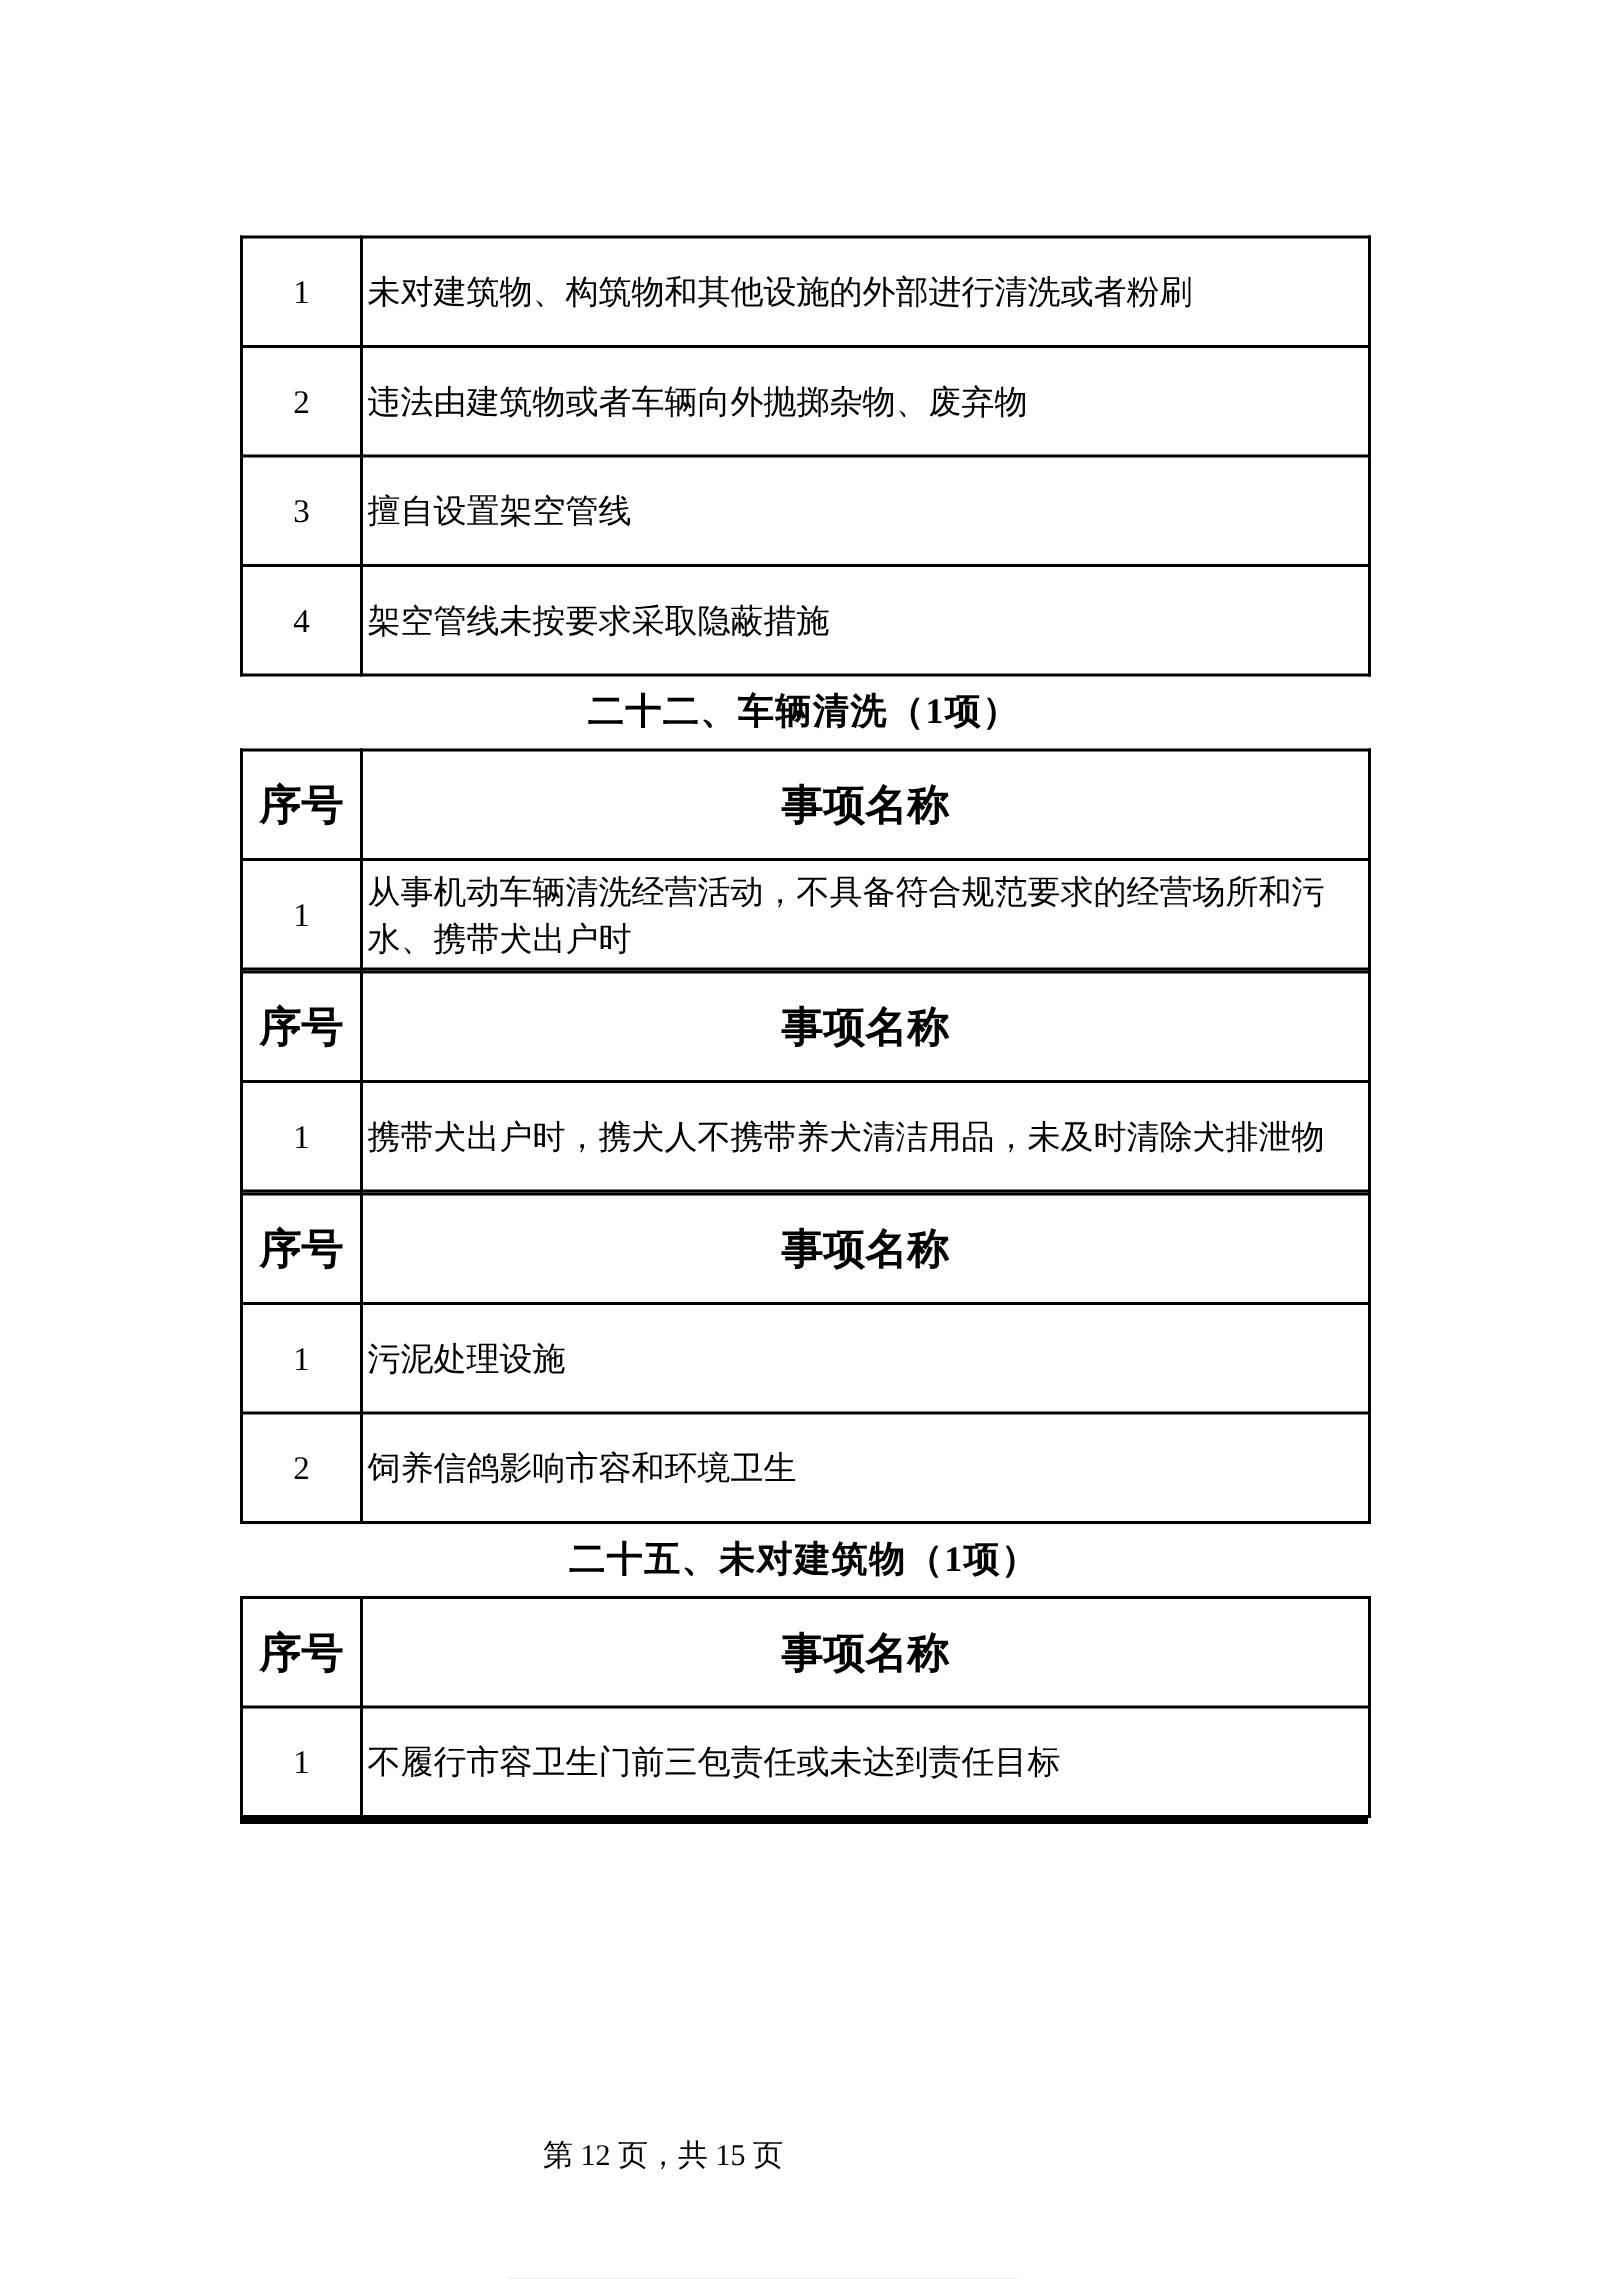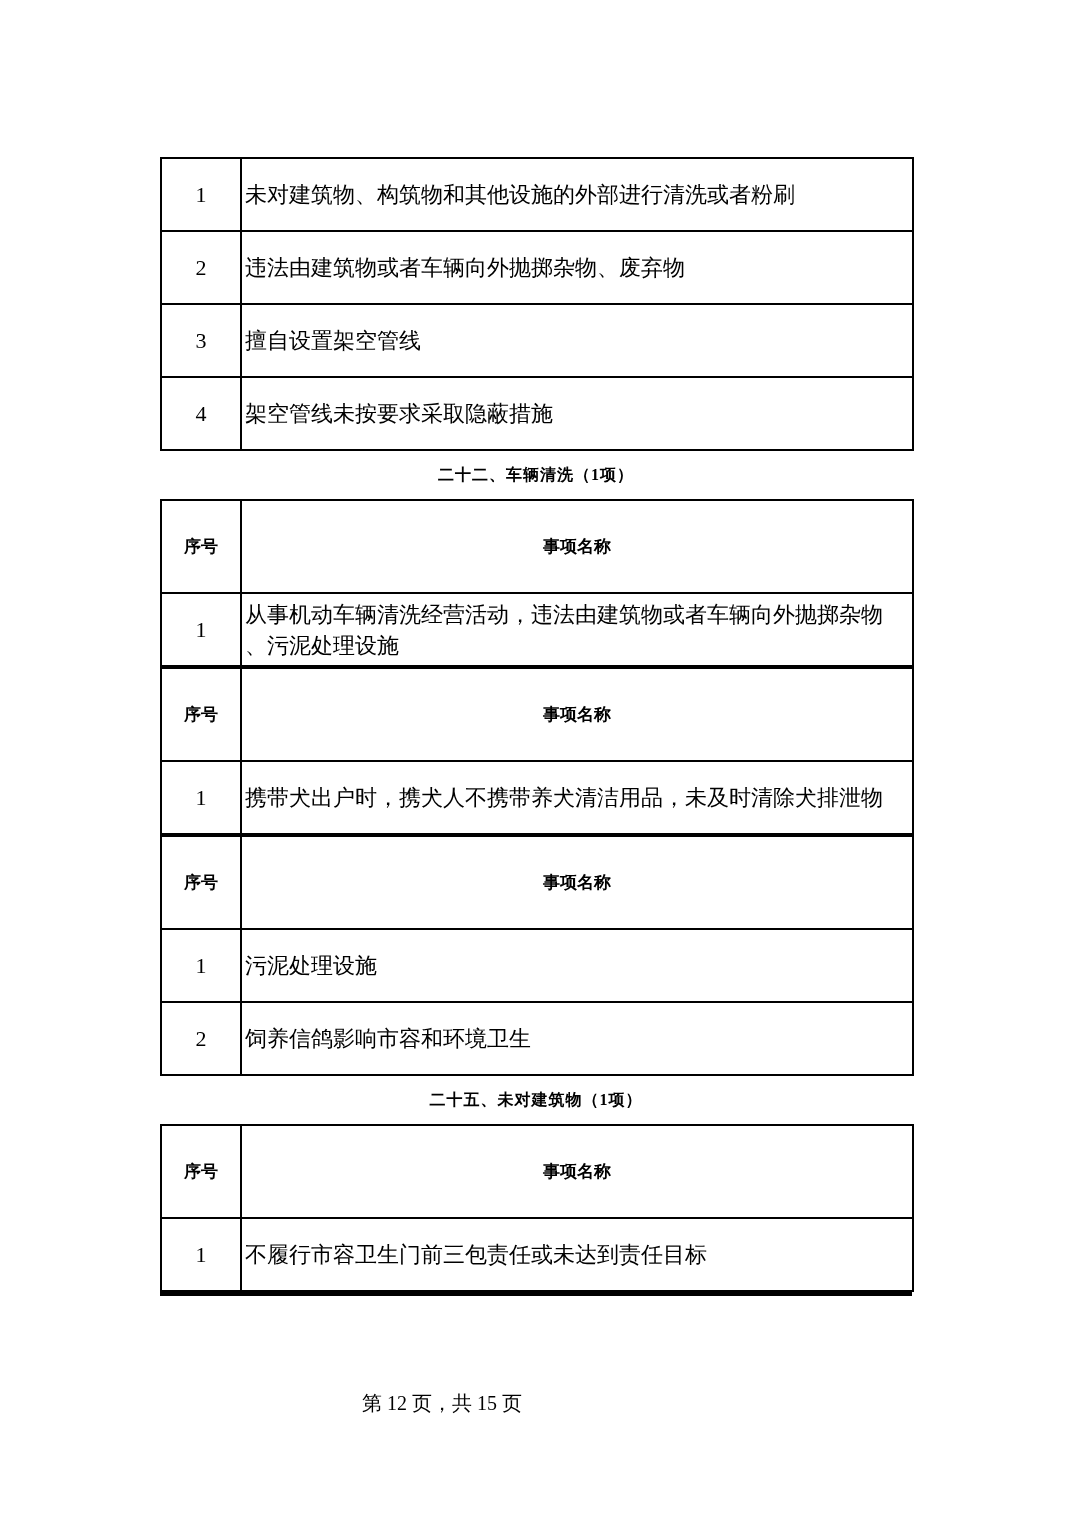--- a/index.html
+++ b/index.html
@@ -31,55 +31,55 @@
   table.items-table th {
     border: 2px solid #000000;
     height: 71px;
     vertical-align: middle;
     overflow: hidden;
   }
   col.no-col   { width: 80px; }
   col.text-col { width: 672px; }
   th.serial-head,
   th.name-head {
-    font-size: 17px;
+    font-size: 28px;
     font-weight: bold;
     text-align: center;
-    padding: 10px;
+    padding: 0;
   }
   td.no-cell {
     font-size: 22px;
     text-align: center;
     padding: 0;
   }
   td.text-cell {
     font-size: 22px;
     text-align: left;
     padding: 0 8px 0 3px;
     line-height: 31px;
     line-break: anywhere;
     word-break: break-all;
   }
   .section-heading {
     height: 48px;
     line-height: 48px;
     text-align: center;
-    font-size: 16px;
+    font-size: 24px;
     font-weight: bold;
     letter-spacing: 1px;
   }
   .thick-rule {
     width: 752px;
     height: 4px;
     background: #000000;
   }
   .page-footer {
     position: absolute;
     left: 0;
-    top: 1388px;
+    top: 1422px;
     width: 884px;
     height: 30px;
     line-height: 30px;
     text-align: center;
     font-size: 20px;
   }
 </style>
 </head>
 <body>
 
@@ -117,21 +117,21 @@
           <col class="no-col">
           <col class="text-col">
         </colgroup>
       <tbody>
           <tr>
         <th class="serial-head">序号</th>
         <th class="name-head">事项名称</th>
       </tr>
       <tr>
         <td class="no-cell">1</td>
-        <td class="text-cell">从事机动车辆清洗经营活动，违法由建筑物或者车辆向外抛掷杂物、污泥处理设施</td>
+        <td class="text-cell">从事机动车辆清洗经营活动，不具备符合规范要求的经营场所和污水、携带犬出户时</td>
       </tr>
     </tbody>
       </table>
 
     <table class="items-table">
       <colgroup>
           <col class="no-col">
           <col class="text-col">
         </colgroup>
       <tbody>

